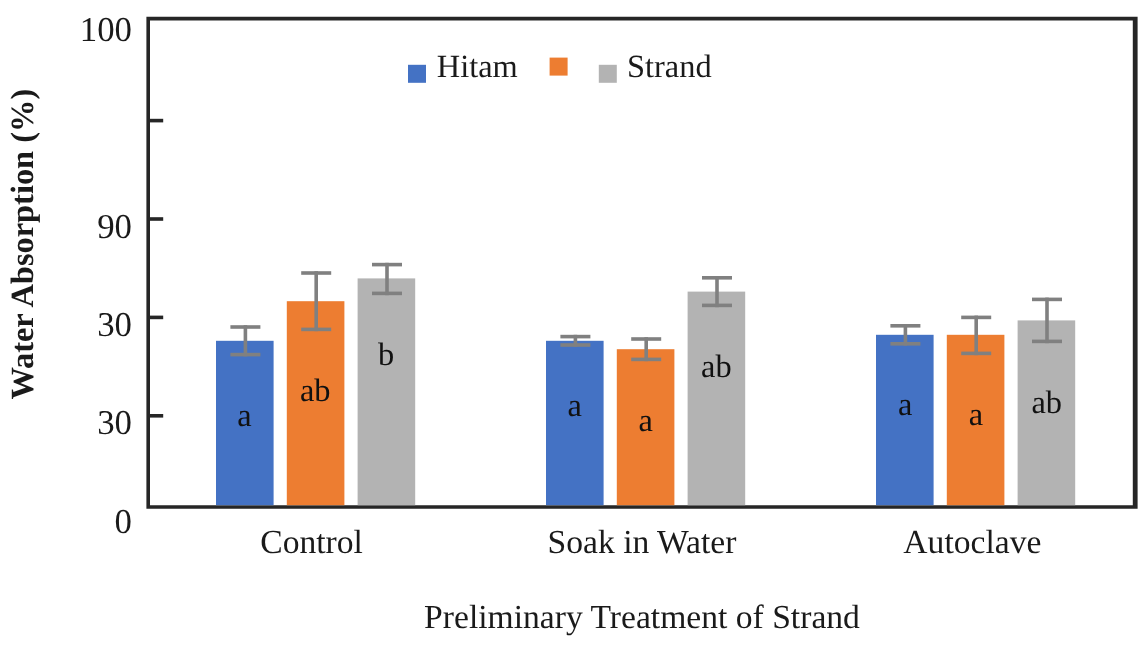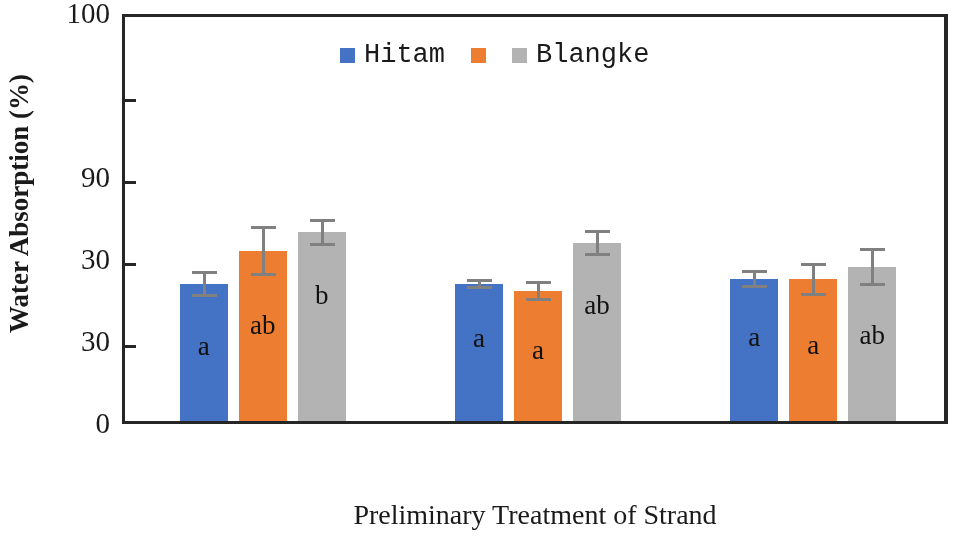--- a/index.html
+++ b/index.html
@@ -41,21 +41,21 @@
     position: absolute;
     right: 0;
     width: 72px;
     text-align: right;
     font-size: 29px;
     line-height: 29px;
   }
   #y-tick-labels {
     position: absolute;
     left: 30px;
-    top: 0;
+    top: 12px;
     width: 80px;
     height: 440px;
   }
 
   
   #plot-area {
     position: absolute;
     left: 122px;
     top: 14px;
     width: 826px;
@@ -128,23 +128,22 @@
   #legend {
     position: absolute;
     left: 340px;
     top: 42px;
     display: flex;
     align-items: center;
     gap: 26px;
   }
   .legend-item {
     display: flex;
-    align-items: center;
+    align-items: flex-end;
     gap: 9px;
-    font-family: Liberation Mono, monospace;
   }
   .legend-swatch {
     width: 15px;
     height: 15px;
     display: inline-block;
   }
   .legend-label {
     font-size: 27px;
     line-height: 27px;
     color: #1a1a1a;
@@ -186,20 +185,25 @@
   <div id="y-axis-title">Water Absorption (%)</div>
 
   <div id="y-tick-labels">
       <div class="y-tick-label" style="top: -1px;">100</div>
       <div class="y-tick-label" style="top: 163px;">90</div>
       <div class="y-tick-label" style="top: 245px;">30</div>
       <div class="y-tick-label" style="top: 327px;">30</div>
       <div class="y-tick-label" style="top: 409px;">0</div>
     </div>
 
+  <div id="x-tick-labels">
+      <div class="x-tick-label" style="left: 0px; width: 275.333px;">Control</div>
+      <div class="x-tick-label" style="left: 275.333px; width: 275.333px;">Soak in Water</div>
+      <div class="x-tick-label" style="left: 550.667px; width: 275.333px;">Autoclave</div>
+    </div>
 
   <div id="x-axis-title">Preliminary Treatment of Strand</div>
 
   <div id="plot-area">
     <div id="plot-inner">
         <div class="y-tick-mark" style="top: 328px;"></div>
         <div class="y-tick-mark" style="top: 246px;"></div>
         <div class="y-tick-mark" style="top: 164px;"></div>
         <div class="y-tick-mark" style="top: 82px;"></div>
         <div class="bar-group" style="left: 54.6667px; width: 166px;">
@@ -277,17 +281,17 @@
   <div id="legend">
       <div class="legend-item">
         <span class="legend-swatch" style="background: rgb(68, 114, 196);"></span>
         <span class="legend-label">Hitam</span>
       </div>
       <div class="legend-item">
         <span class="legend-swatch" style="background: rgb(237, 125, 49);"></span>
       </div>
       <div class="legend-item">
         <span class="legend-swatch" style="background: rgb(179, 179, 179);"></span>
-        <span class="legend-label">Blangke</span>
+        <span class="legend-label">Strand</span>
       </div>
     </div>
 
 </div>
 
 </body></html>

